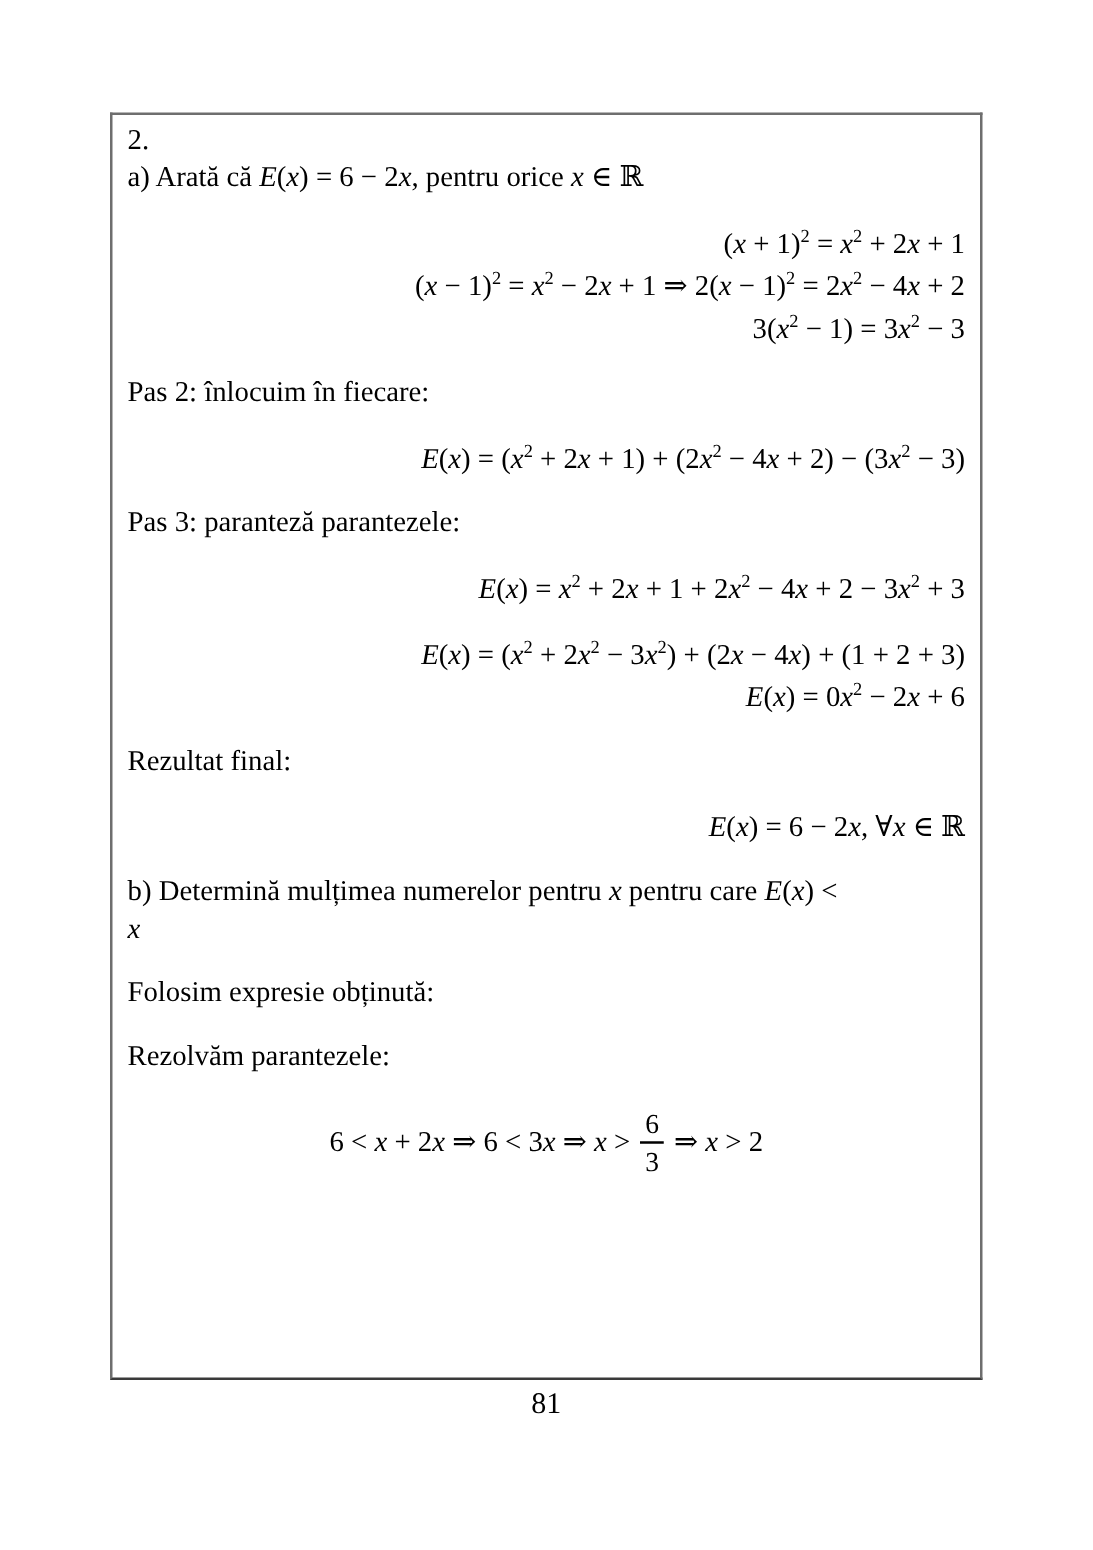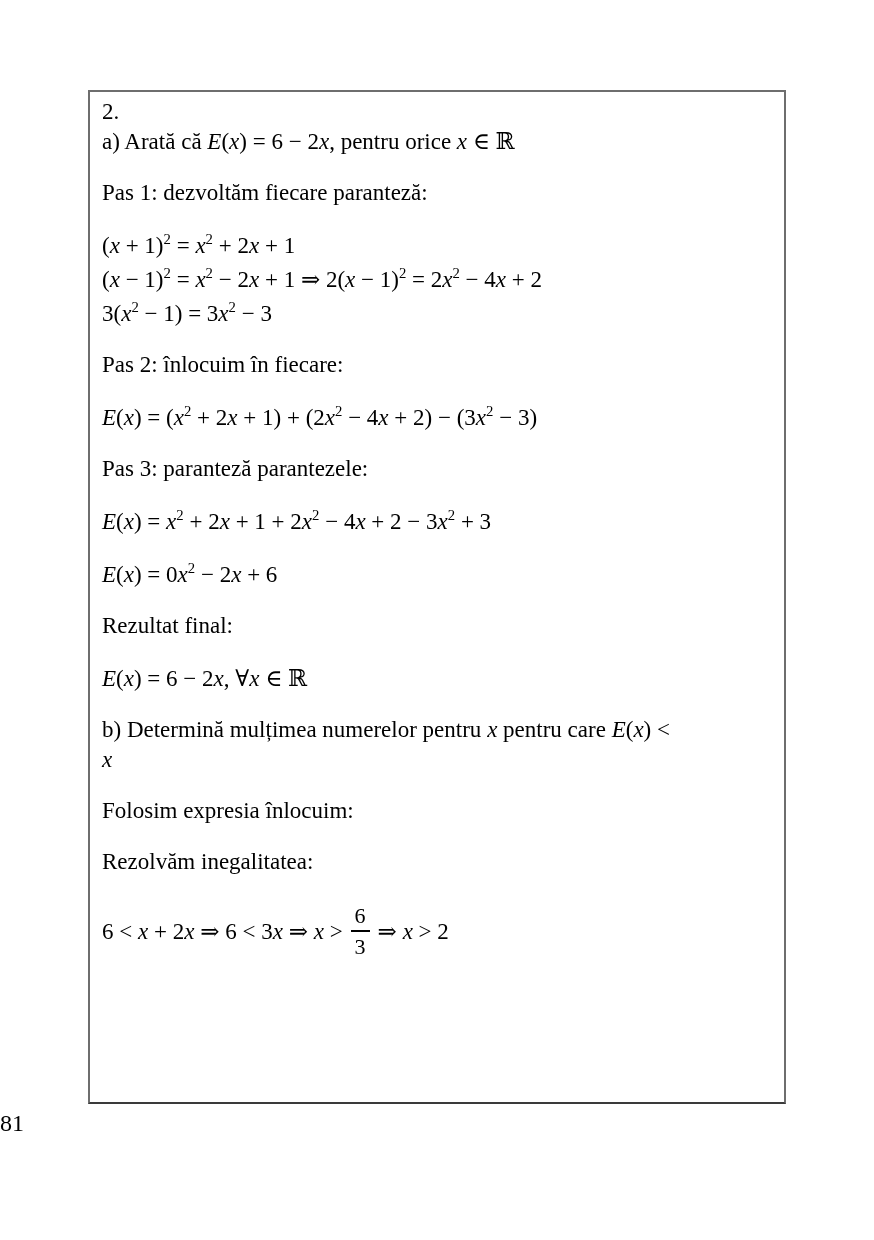--- a/index.html
+++ b/index.html
@@ -34,25 +34,26 @@
   }
   .text.tight {
     margin-bottom: 0;
   }
   .eq-group {
     margin: 0 0 19px 0;
   }
   .eq {
     font-size: 23px;
     line-height: 34px;
-    text-align: left;
+    text-align: right;
   }
   .eq-frac-row {
     display: flex;
     align-items: center;
+    justify-content: center;
     min-height: 66px;
     font-size: 23px;
   }
   i { font-style: italic; }
   sup {
     font-size: 64%;
     vertical-align: super;
     line-height: 0;
   }
   .frac {
@@ -70,36 +71,35 @@
   }
   .frac .den {
     display: block;
     padding: 1px 4px 0 4px;
   }
   .page-number {
     position: absolute;
     left: 0;
     top: 1108px;
     width: 874px;
-    text-align: left;
+    text-align: center;
     font-size: 24px;
     line-height: 30px;
   }
 </style>
 </head>
 <body>
 
 <div class="page">
   <div class="content-box">
 
     <p class="text tight">2.</p>
 
     <p class="text"><span>a) Arată că </span><span><i>E</i>(<i>x</i>) = 6 − 2<i>x</i></span><span>, pentru orice </span><span><i>x</i> ∈ ℝ</span></p>
 
-    <p class="text">Pas 1: dezvoltăm fiecare paranteză:</p>
 
     <div class="eq-group">
       <div class="eq">(<i>x</i> + 1)<sup>2</sup> = <i>x</i><sup>2</sup> + 2<i>x</i> + 1</div>
       <div class="eq">(<i>x</i> − 1)<sup>2</sup> = <i>x</i><sup>2</sup> − 2<i>x</i> + 1 ⇒ 2(<i>x</i> − 1)<sup>2</sup> = 2<i>x</i><sup>2</sup> − 4<i>x</i> + 2</div>
       <div class="eq">3(<i>x</i><sup>2</sup> − 1) = 3<i>x</i><sup>2</sup> − 3</div>
     </div>
 
     <p class="text">Pas 2: înlocuim în fiecare:</p>
 
     <div class="eq-group">
@@ -107,35 +107,36 @@
     </div>
 
     <p class="text">Pas 3: paranteză parantezele:</p>
 
     <div class="eq-group">
       <div class="eq"><i>E</i>(<i>x</i>) = <i>x</i><sup>2</sup> + 2<i>x</i> + 1 + 2<i>x</i><sup>2</sup> − 4<i>x</i> + 2 − 3<i>x</i><sup>2</sup> + 3</div>
     </div>
 
 
     <div class="eq-group">
+      <div class="eq"><i>E</i>(<i>x</i>) = (<i>x</i><sup>2</sup> + 2<i>x</i><sup>2</sup> − 3<i>x</i><sup>2</sup>) + (2<i>x</i> − 4<i>x</i>) + (1 + 2 + 3)</div>
       <div class="eq"><i>E</i>(<i>x</i>) = 0<i>x</i><sup>2</sup> − 2<i>x</i> + 6</div>
     </div>
 
     <p class="text">Rezultat final:</p>
 
     <div class="eq-group">
       <div class="eq"><i>E</i>(<i>x</i>) = 6 − 2<i>x</i>, ∀<i>x</i> ∈ ℝ</div>
     </div>
 
     <p class="text"><span>b) Determină mulțimea numerelor pentru </span><span><i>x</i></span><span> pentru care </span><span><i>E</i>(<i>x</i>) &lt;</span><br><span><i>x</i></span></p>
 
-    <p class="text">Folosim expresia înlocuim:</p>
+    <p class="text">Folosim expresie obținută:</p>
 
 
-    <p class="text">Rezolvăm inegalitatea:</p>
+    <p class="text">Rezolvăm parantezele:</p>
 
     <div class="eq-frac-row">
       <span>6 &lt; <i>x</i> + 2<i>x</i> ⇒ 6 &lt; 3<i>x</i> ⇒ <i>x</i> &gt;</span>
       <span class="frac">
         <span class="num">6</span>
         <span class="den">3</span>
       </span>
       <span>⇒ <i>x</i> &gt; 2</span>
     </div>
 

